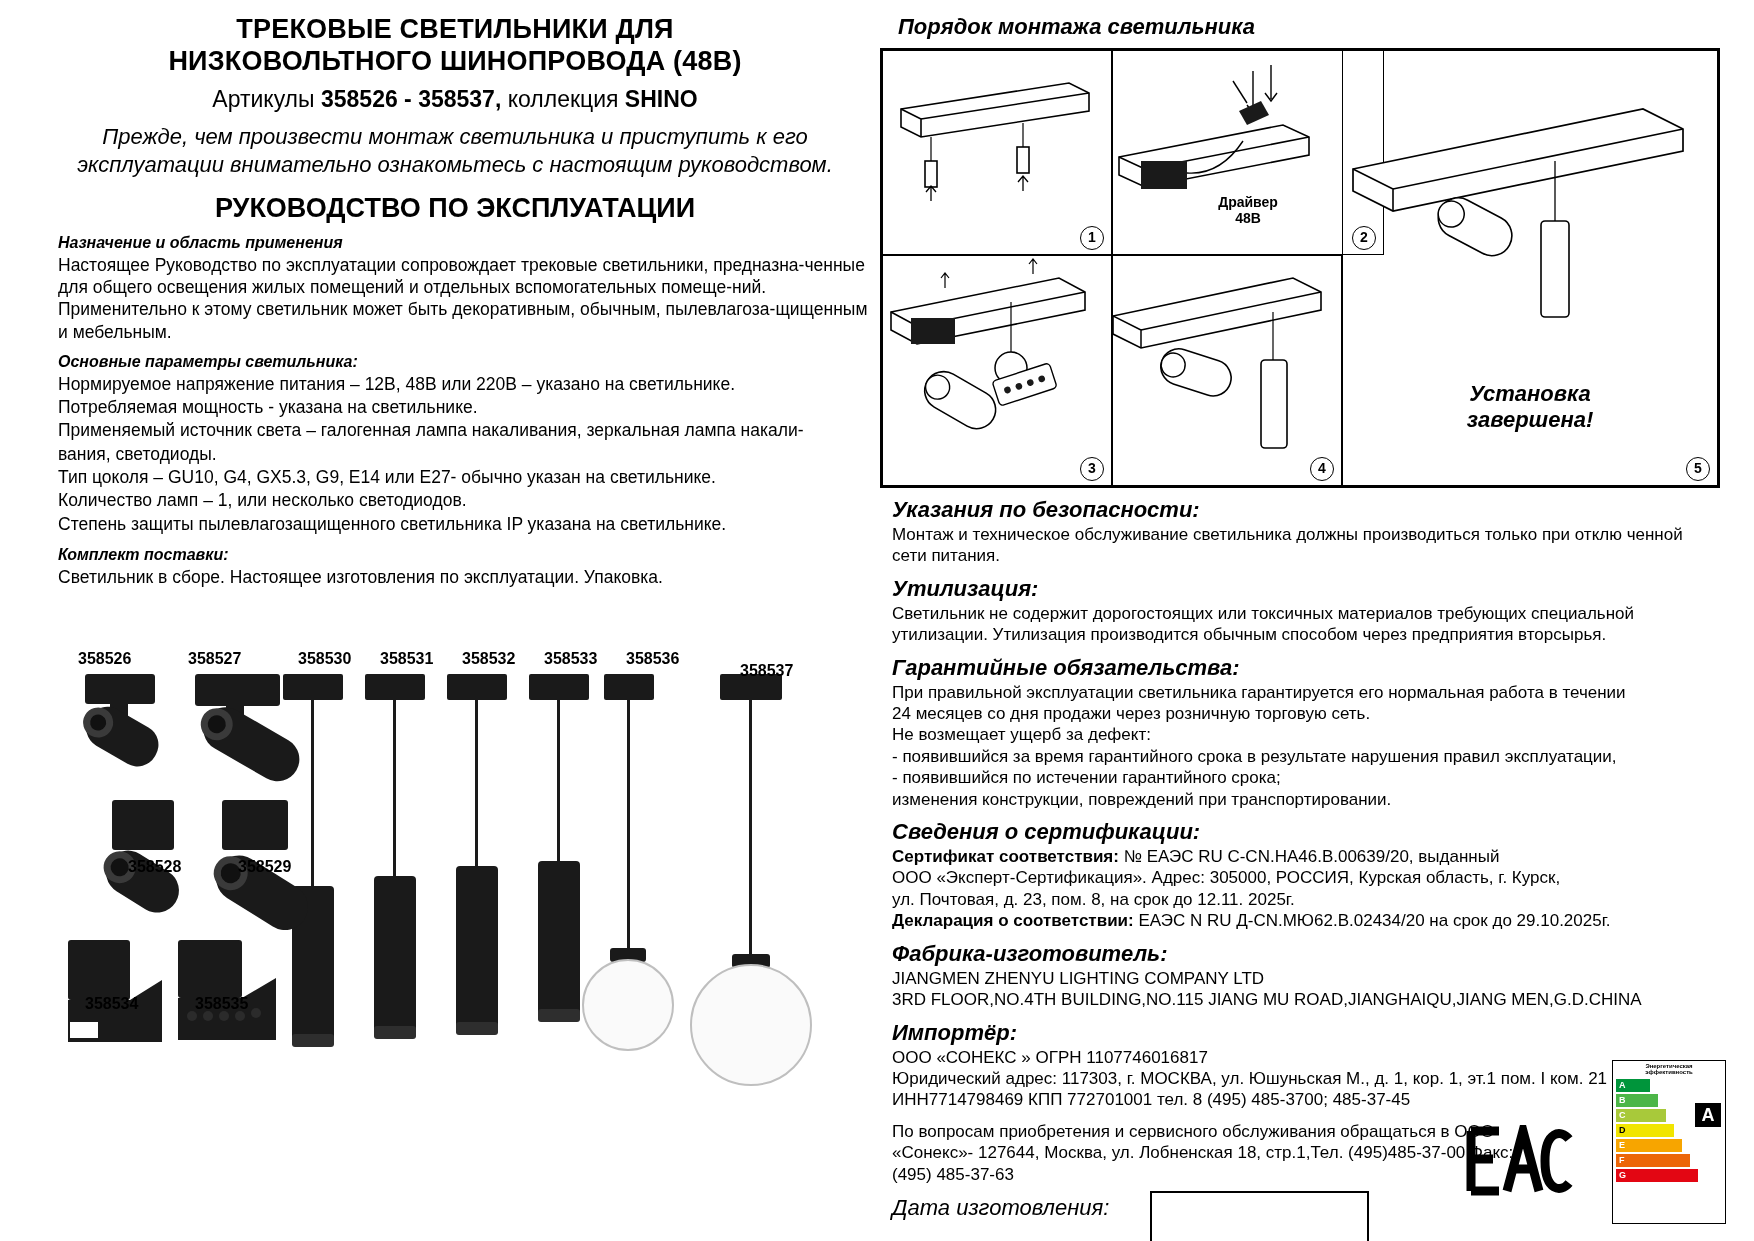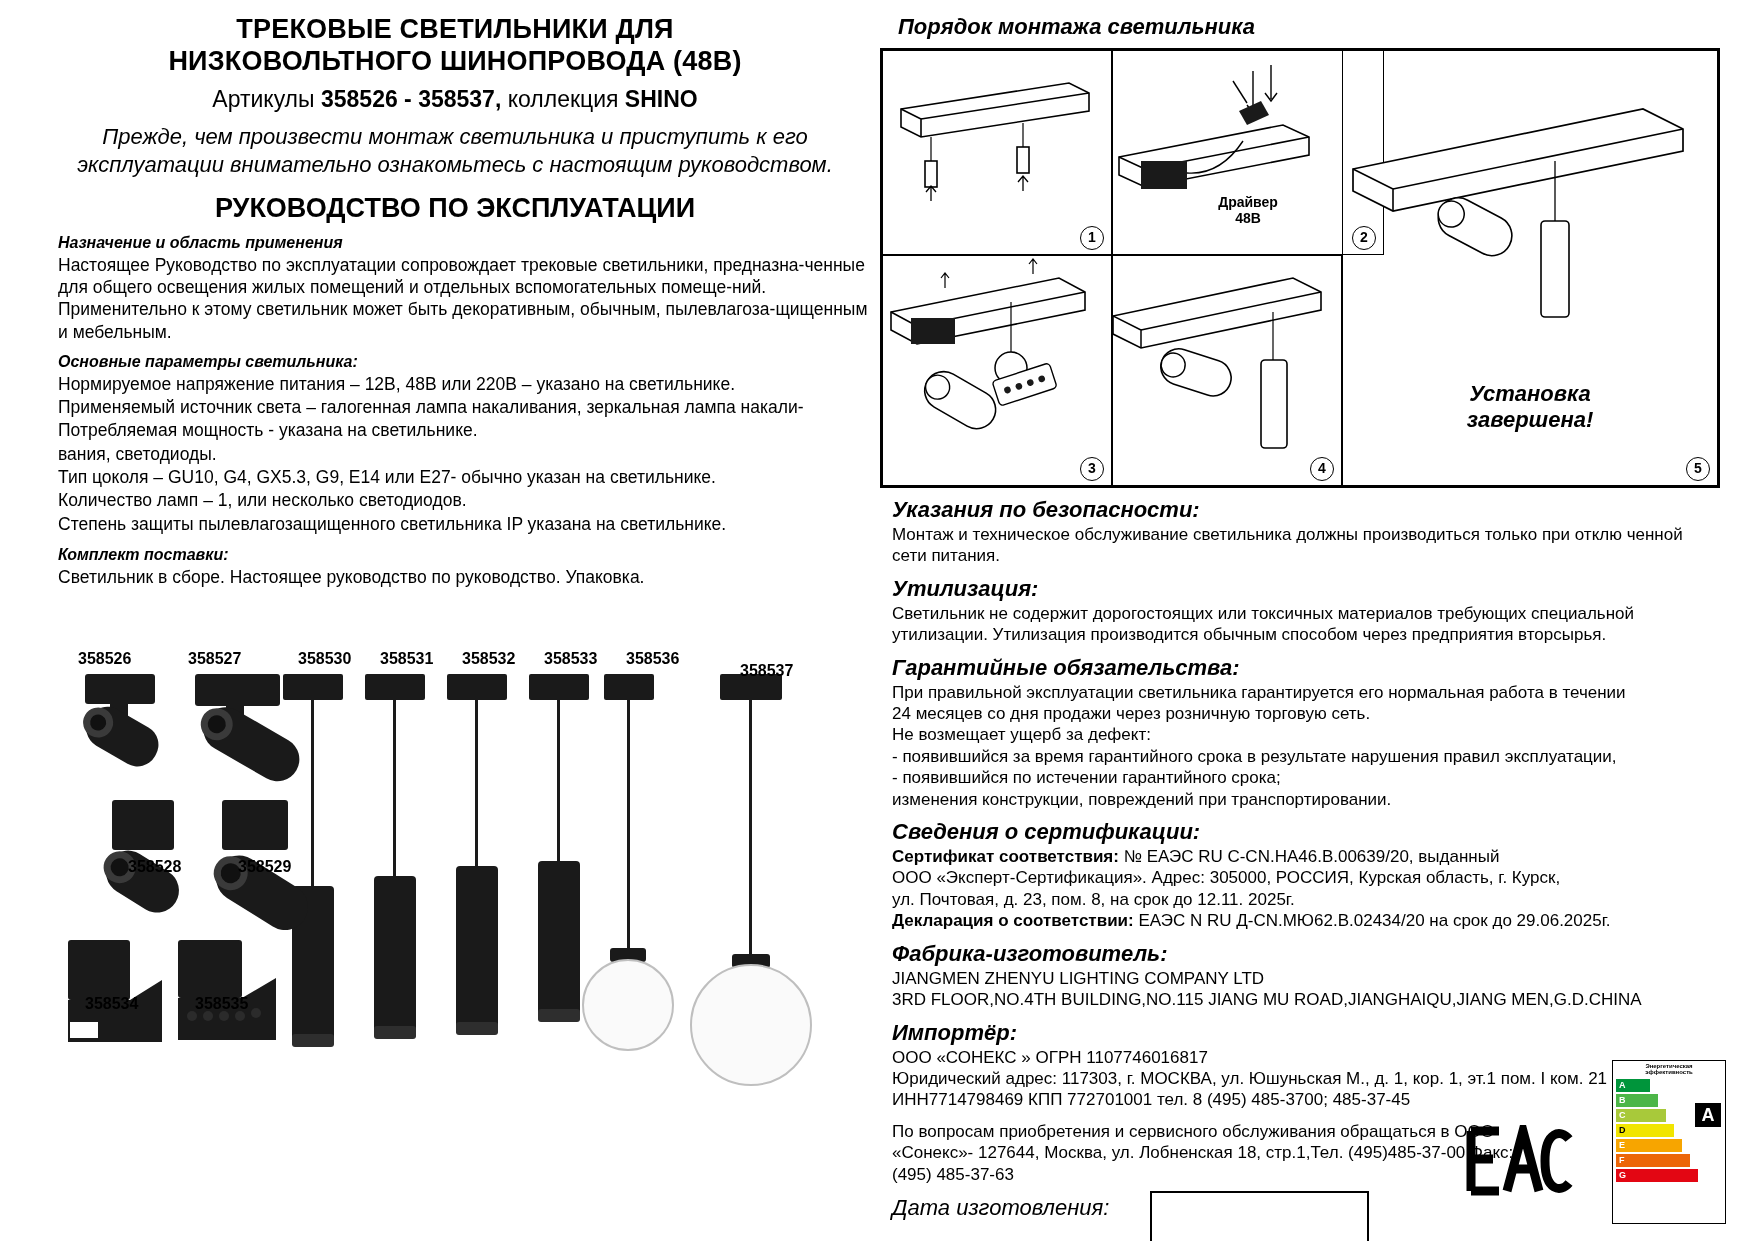--- a/index.html
+++ b/index.html
@@ -109,29 +109,29 @@
 
     <div class="intro">Прежде, чем произвести монтаж светильника и приступить к его эксплуатации внимательно ознакомьтесь с настоящим руководством.</div>
 
     <div class="title3">РУКОВОДСТВО ПО ЭКСПЛУАТАЦИИ</div>
 
     <h2 class="sec">Назначение и область применения</h2>
     <p class="body">Настоящее Руководство по эксплуатации сопровождает трековые светильники, предназна-ченные для общего освещения жилых помещений и отдельных вспомогательных помеще-ний. Применительно к этому светильник может быть декоративным, обычным, пылевлагоза-щищенным и мебельным.</p>
 
     <h2 class="sec">Основные параметры светильника:</h2>
     <div class="list-line">Нормируемое напряжение питания – 12В, 48В или 220В – указано на светильнике.</div>
+    <div class="list-line">Потребляемая мощность - указана на светильнике.</div>
     <div class="list-line">Применяемый источник света – галогенная лампа накаливания, зеркальная лампа накали-</div>
-    <div class="list-line">Потребляемая мощность - указана на светильнике.</div>
     <div class="list-line">вания, светодиоды.</div>
     <div class="list-line">Тип цоколя – GU10, G4, GX5.3, G9, E14 или E27- обычно указан на светильнике.</div>
     <div class="list-line">Количество ламп – 1, или несколько светодиодов.</div>
     <div class="list-line">Степень защиты пылевлагозащищенного светильника IP указана на светильнике.</div>
 
     <h2 class="sec">Комплект поставки:</h2>
-    <p class="body">Светильник в сборе. Настоящее руководство по руководство. Упаковка.</p>
+    <p class="body">Светильник в сборе. Настоящее изготовления по эксплуатации. Упаковка.</p>
   </div>
 
   <div class="products">
 
     <div class="code" style="left:38px;  top:0px;">358526</div>
     <div class="code" style="left:148px; top:0px;">358527</div>
     <div class="code" style="left:258px; top:0px;">358530</div>
     <div class="code" style="left:340px; top:0px;">358531</div>
     <div class="code" style="left:422px; top:0px;">358532</div>
     <div class="code" style="left:504px; top:0px;">358533</div>
@@ -364,21 +364,21 @@
     <div class="rtext">24 месяцев со дня продажи через розничную торговую сеть.</div>
     <div class="rtext">Не возмещает ущерб за дефект:</div>
     <div class="rtext">- появившийся за время гарантийного срока в результате нарушения правил эксплуатации,</div>
     <div class="rtext">- появившийся по истечении гарантийного срока;</div>
     <div class="rtext">изменения конструкции, повреждений при транспортировании.</div>
 
     <div class="rsec">Сведения о сертификации:</div>
     <div class="rtext"><b>Сертификат соответствия:</b><span> № ЕАЭС RU C-CN.НА46.В.00639/20, выданный</span></div>
     <div class="rtext">ООО «Эксперт-Сертификация». Адрес: 305000, РОССИЯ, Курская область, г. Курск,</div>
     <div class="rtext">ул. Почтовая, д. 23, пом. 8, на срок до 12.11. 2025г.</div>
-    <div class="rtext"><b>Декларация о соответствии:</b><span> ЕАЭС N RU Д-CN.МЮ62.В.02434/20 на срок до 29.06.2025г.</span></div>
+    <div class="rtext"><b>Декларация о соответствии:</b><span> ЕАЭС N RU Д-CN.МЮ62.В.02434/20 на срок до 29.10.2025г.</span></div>
 
     <div class="rsec">Фабрика-изготовитель:</div>
     <div class="rtext">JIANGMEN ZHENYU LIGHTING COMPANY LTD</div>
     <div class="rtext">3RD FLOOR,NO.4TH BUILDING,NO.115 JIANG MU ROAD,JIANGHAIQU,JIANG MEN,G.D.CHINA</div>
 
     <div class="rsec">Импортёр:</div>
     <div class="rtext">ООО «СОНЕКС » ОГРН 1107746016817</div>
     <div class="rtext">Юридический адрес:  117303, г. МОСКВА, ул. Юшуньская М., д. 1, кор. 1, эт.1 пом. I ком. 21</div>
     <div class="rtext">ИНН7714798469 КПП 772701001   тел. 8 (495) 485-3700; 485-37-45</div>
 

